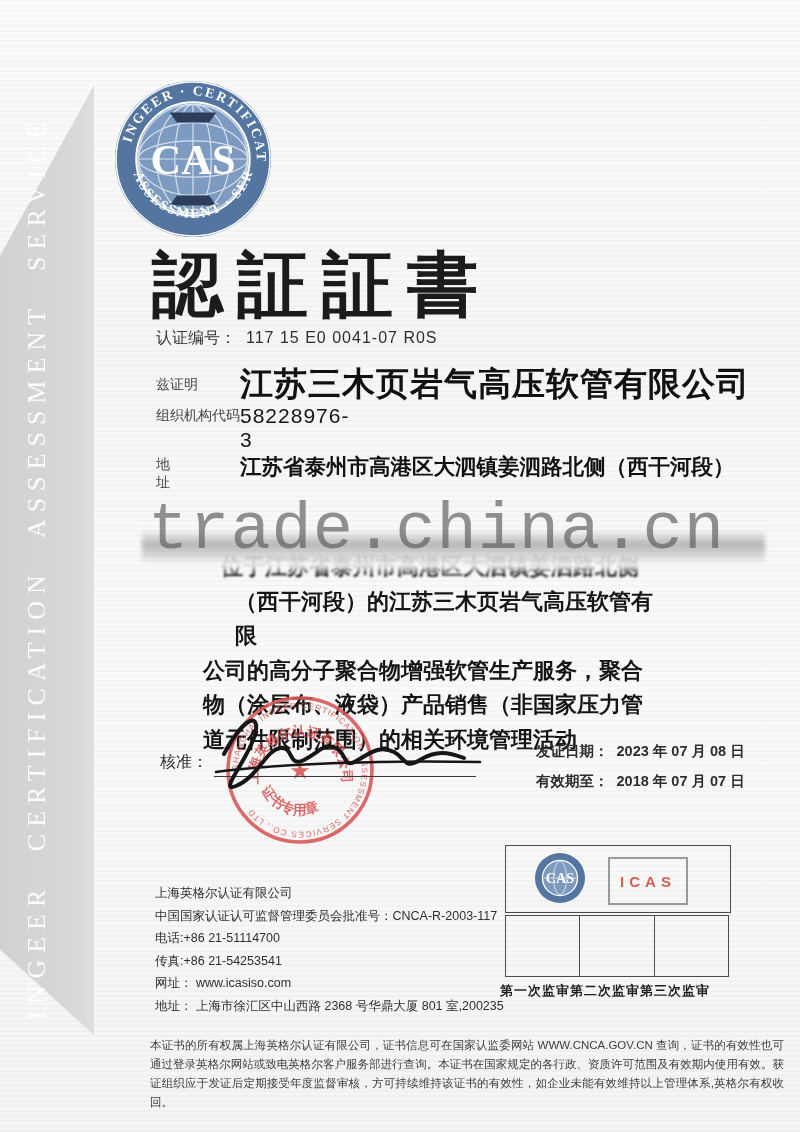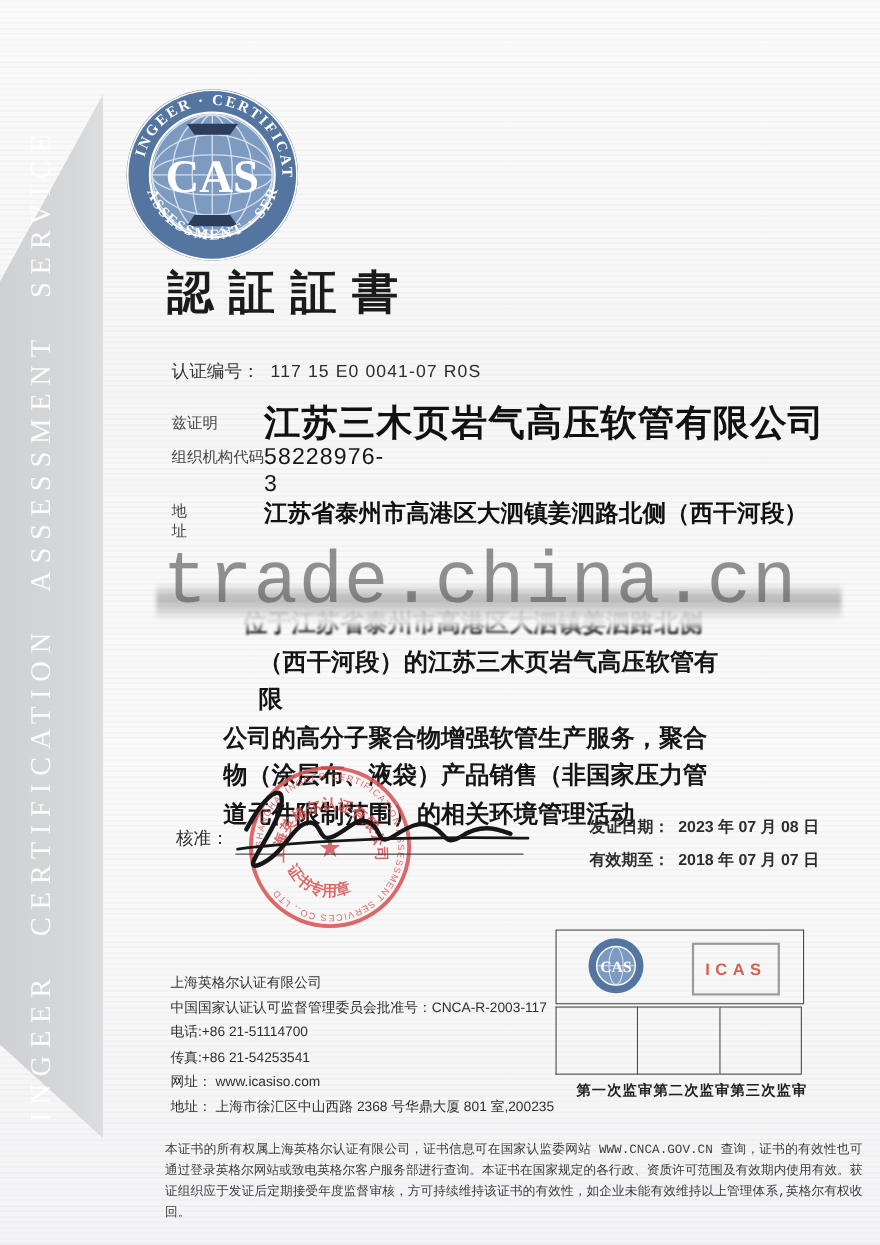--- a/index.html
+++ b/index.html
@@ -27,21 +27,21 @@
     font-size:26px;letter-spacing:7px;word-spacing:18px;
     color:rgba(255,255,255,0.92);white-space:nowrap;
   }
   
   .logo{position:absolute;left:112px;top:78px;width:162px;height:162px;}
   .logo-small{position:absolute;left:534px;top:852px;width:52px;height:52px;}
   
   .title{
     position:absolute;left:152px;top:238px;
     font-family:"Liberation Serif",serif;
-    font-size:42px;font-weight:600;letter-spacing:14px;color:#1b1b1b;
+    font-size:71px;font-weight:600;letter-spacing:14px;color:#1b1b1b;
   }
   .cert-no{position:absolute;left:156px;top:328px;font-size:16px;color:#333;}
   .cert-no .val{margin-left:10px;letter-spacing:1px;color:#2e2e2e;}
   
   .field{position:absolute;left:156px;color:#3a3a3a;}
   .field .lab{font-size:14px;color:#444;}
   .f-company{top:362px;}
   .f-company .lab{position:absolute;top:14px;left:0;width:80px;}
   .f-company .val{
     position:absolute;left:84px;top:0;width:560px;
@@ -79,31 +79,31 @@
   .stamp{position:absolute;left:224px;top:694px;width:152px;height:152px;opacity:.88;}
   .signature{position:absolute;left:196px;top:702px;width:300px;height:100px;}
   
   .dates{position:absolute;left:536px;top:742px;font-size:14.5px;color:#2d2d2d;font-weight:600;}
   .dates .row{margin-bottom:11px;}
   .dates .lab{margin-right:8px;}
   
   .issuer{position:absolute;left:155px;top:882px;font-size:12.5px;color:#2f2f2f;line-height:22.5px;}
   
   .mon-top{position:absolute;left:505px;top:845px;width:224px;height:66px;border:1.5px solid #4c4c4c;}
-  .icas-box{position:absolute;left:629px;top:857px;width:76px;height:44px;border:2px solid #9a9a9a;
+  .icas-box{position:absolute;left:608px;top:857px;width:76px;height:44px;border:2px solid #9a9a9a;
     display:flex;align-items:center;justify-content:center;}
   .icas-box span{font-size:15px;letter-spacing:5px;color:#d2604f;font-weight:600;}
   .mon-table{position:absolute;left:505px;top:915px;width:224px;height:62px;display:flex;}
   .mon-cell{flex:1;border:1.5px solid #4c4c4c;border-right:none;}
   .mon-cell:last-child{border-right:1.5px solid #4c4c4c;}
-  .mon-labels{position:absolute;left:500px;top:982px;width:234px;display:flex;justify-content:flex-end;}
+  .mon-labels{position:absolute;left:500px;top:982px;width:234px;display:flex;justify-content:flex-start;}
   .mon-labels span{font-size:13px;font-weight:bold;color:#1e1e1e;letter-spacing:1px;}
   
   .fine-print{position:absolute;left:150px;top:1036px;width:634px;
-    font-size:11.5px;line-height:19px;color:#3c3c3c;text-align:justify;font-family:Liberation Mono, monospace;}
+    font-size:11.5px;line-height:19px;color:#3c3c3c;text-align:justify;}
 </style>
 </head>
 <body>
 
 <div class="page">
 
   <div class="side-strip"></div>
   <div class="side-text">INGEER CERTIFICATION ASSESSMENT SERVICE</div>
 
   <svg class="logo" viewBox="0 0 160 160">

